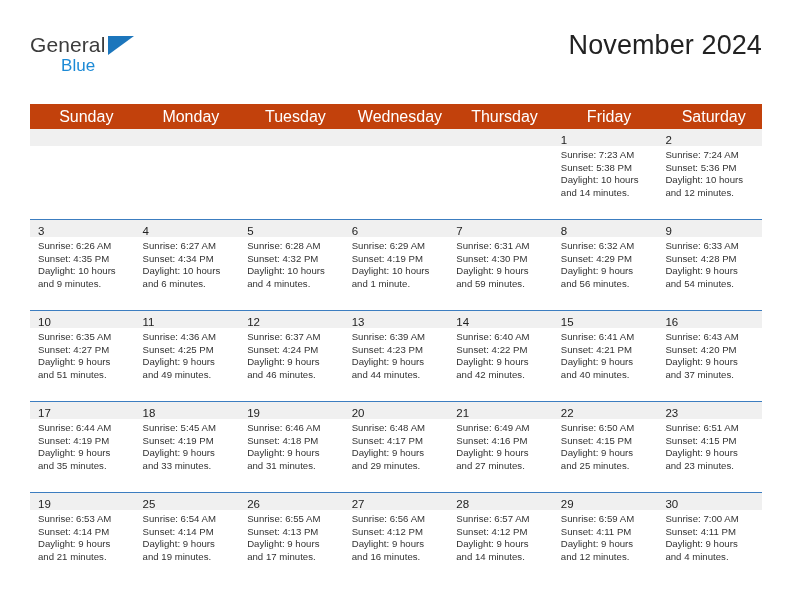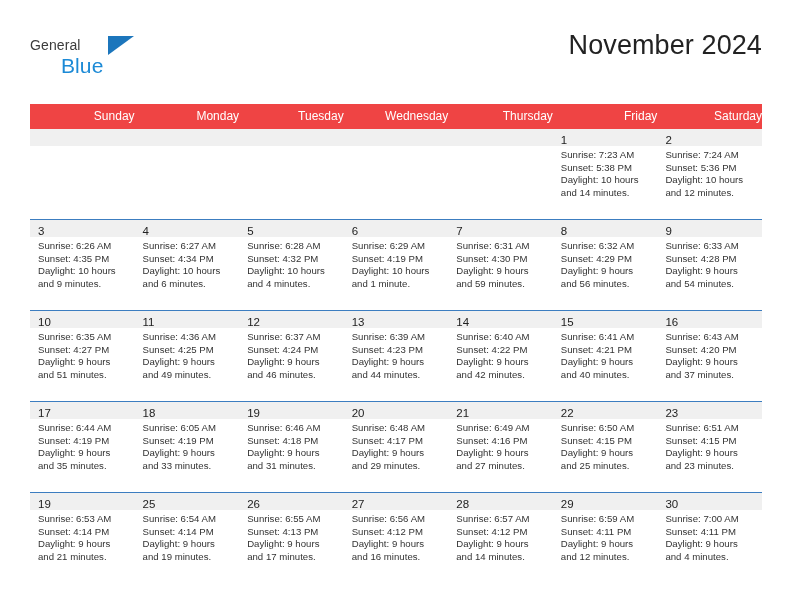--- a/index.html
+++ b/index.html
@@ -23,37 +23,37 @@
     width: 732px; height: 68px;
   }
   .brand {
     position: absolute;
     left: 0; top: 6px;
     width: 200px; height: 56px;
   }
   .brand-general {
     position: absolute;
     left: 0; top: 0;
-    font-size: 14px;
+    font-size: 21px;
     font-weight: 400;
     color: #3c3c3c;
     letter-spacing: 0.1px;
     line-height: 22px;
   }
   .brand-triangle {
     position: absolute;
     left: 78px; top: 2px;
     width: 0; height: 0;
     border-left: 26px solid #1c76bc;
     border-bottom: 19px solid transparent;
   }
   .brand-blue {
     position: absolute;
     left: 31px; top: 21px;
-    font-size: 21px;
+    font-size: 17px;
     font-weight: 400;
     color: #1c8ad6;
     letter-spacing: 0.1px;
     line-height: 22px;
   }
   .title-block {
     position: absolute;
     right: 0; top: 0;
     text-align: right;
     width: 540px;
@@ -75,25 +75,25 @@
 
   
   .calendar {
     position: absolute;
     left: 30px; top: 104px;
     width: 732px;
     border-collapse: collapse;
     table-layout: fixed;
   }
   .calendar th {
-    background: #ef4444;
+    background: #c2410c;
     color: #ffffff;
-    font-size: 12px;
+    font-size: 16px;
     font-weight: 400;
-    text-align: right;
+    text-align: center;
     padding: 6px 0 6px 8px;
     height: 22px;
     line-height: 13px;
     border: none;
   }
   .calendar td {
     vertical-align: top;
     width: 104.57px;
     height: 90px;
     padding: 0;
@@ -379,21 +379,21 @@
                 <div>Sunset: 4:19 PM</div>
                 <div>Daylight: 9 hours</div>
                 <div>and 35 minutes.</div>
               </div>
             </div>
           </td>
           <td>
             <div class="cell-inner">
               <div class="date-band"><span class="date-num">18</span></div>
               <div class="cell-lines">
-                <div>Sunrise: 6:05 AM</div>
+                <div>Sunrise: 5:45 AM</div>
                 <div>Sunset: 4:19 PM</div>
                 <div>Daylight: 9 hours</div>
                 <div>and 33 minutes.</div>
               </div>
             </div>
           </td>
           <td>
             <div class="cell-inner">
               <div class="date-band"><span class="date-num">19</span></div>
               <div class="cell-lines">

